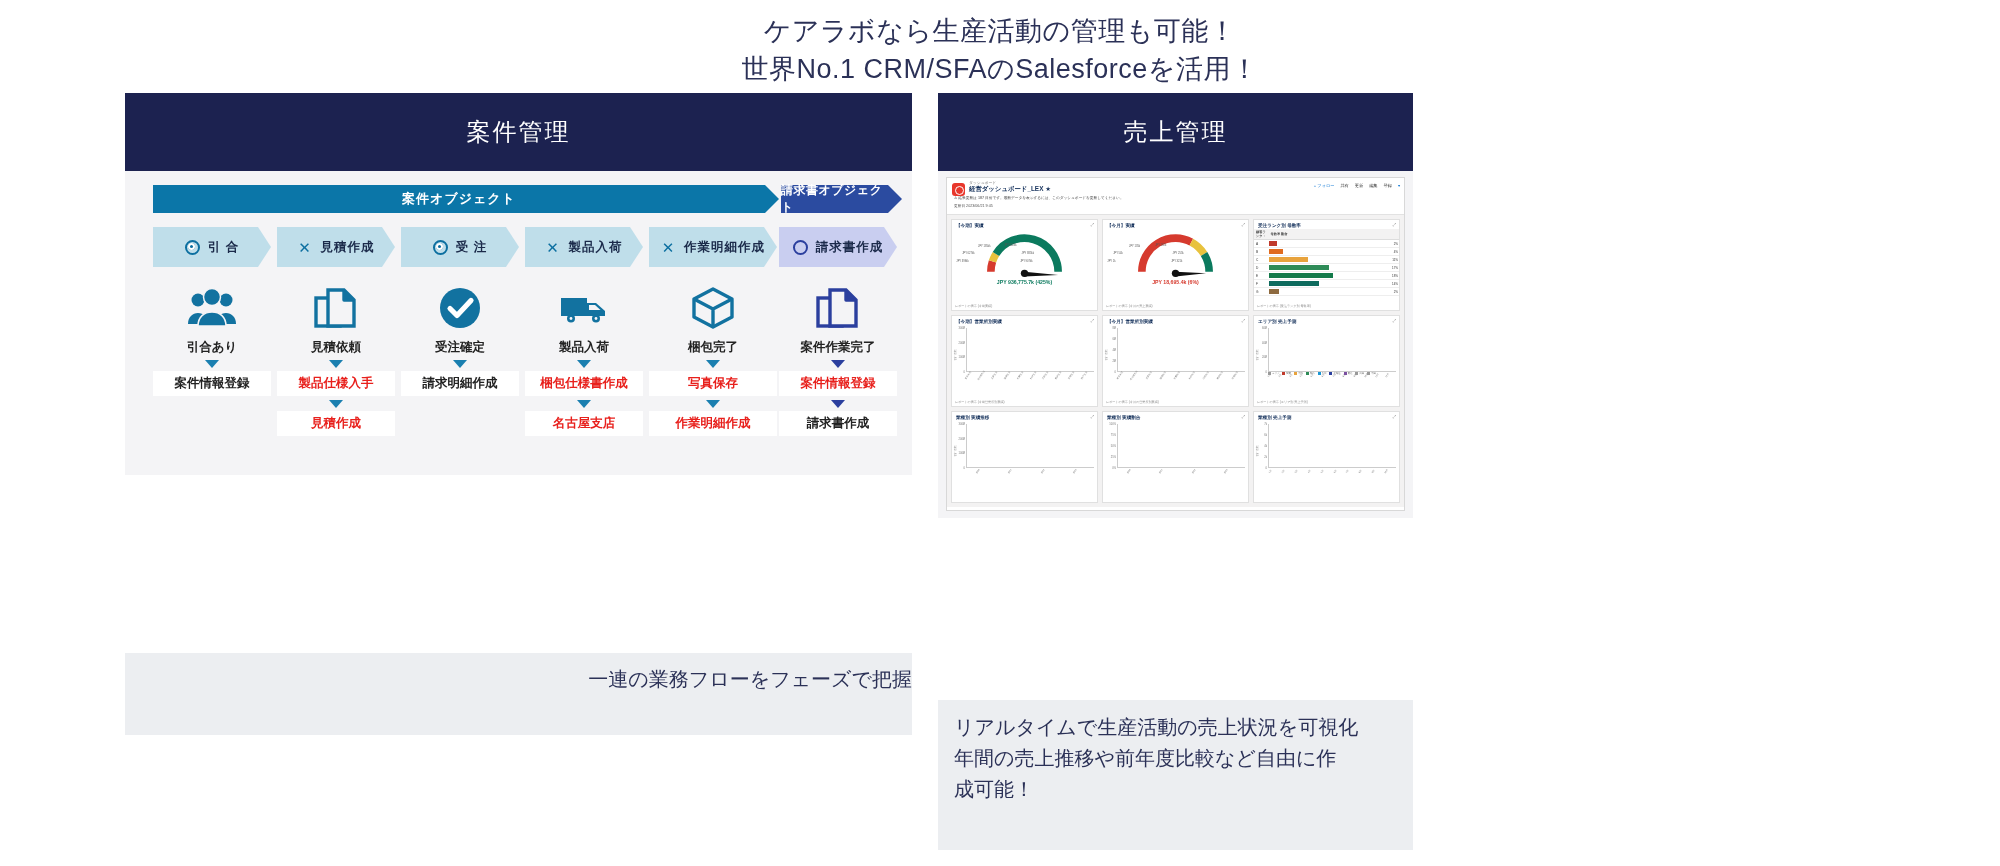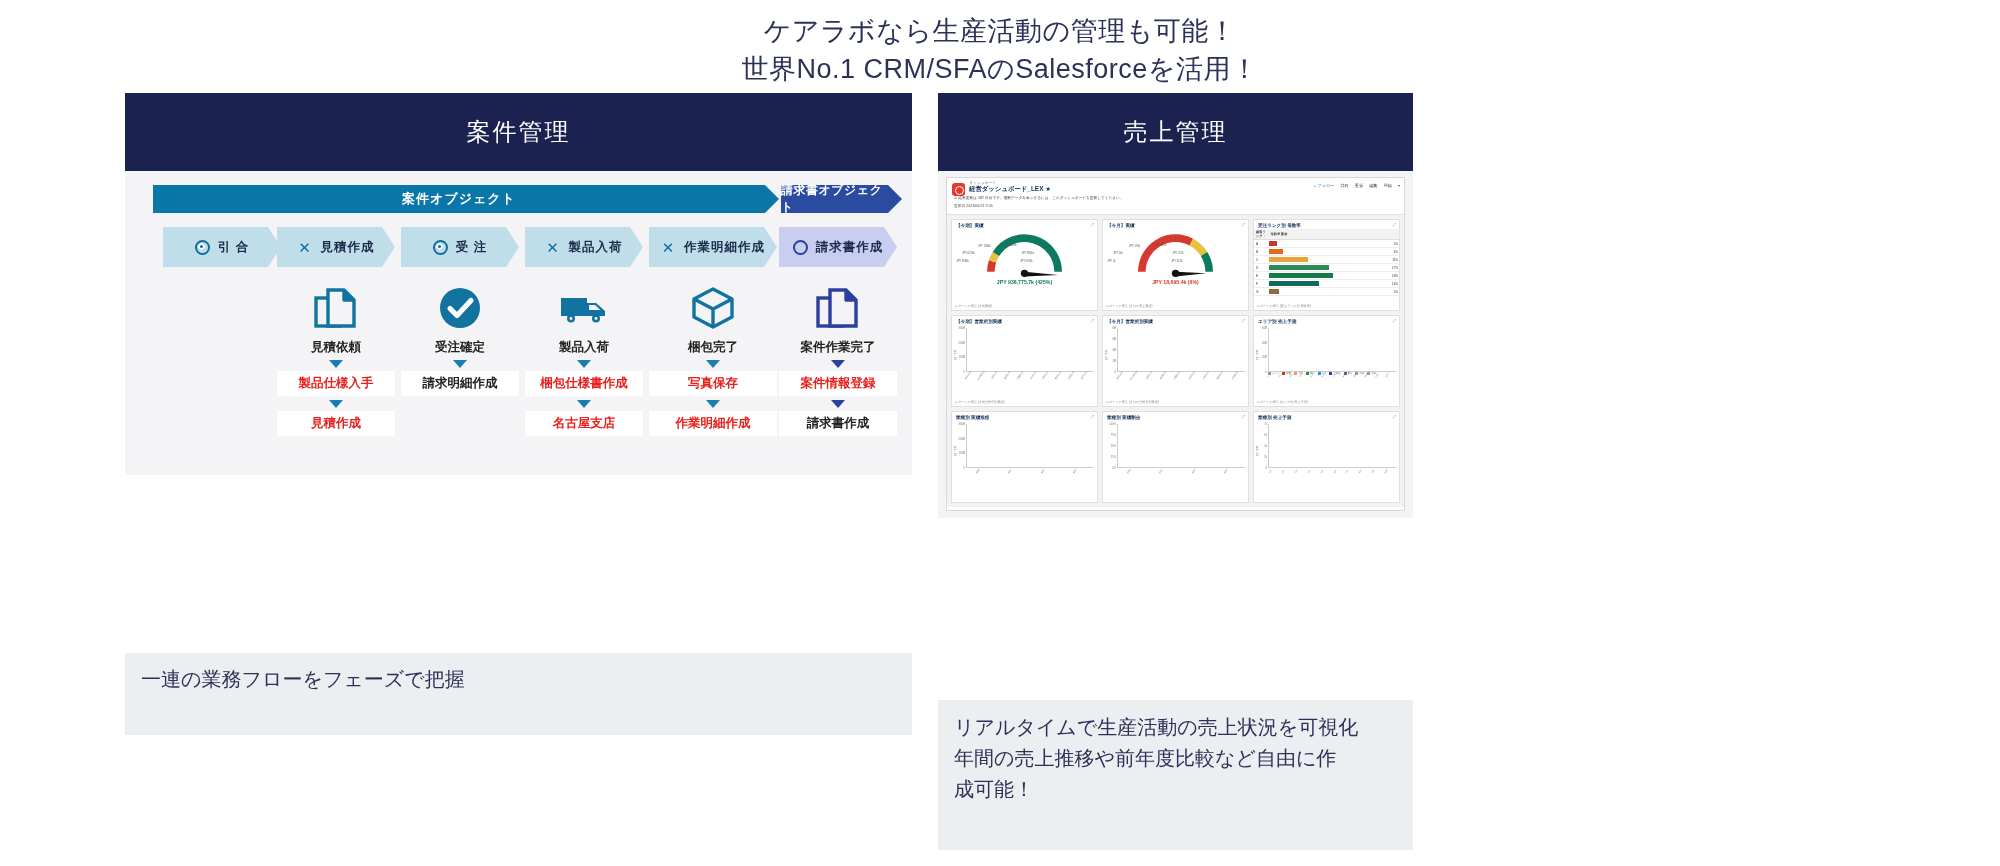--- a/index.html
+++ b/index.html
@@ -52,21 +52,21 @@
   .col .cap { font-size:12.5px; color:#222; font-weight:bold; margin-top:2px; }
   .dn-arrow { width:0;height:0; margin:4px auto 3px auto;
      border-left:7px solid transparent; border-right:7px solid transparent; border-top:8px solid #1a7fb0; }
   .dn-arrow.navy { border-top-color:#2b3f9e; }
   .stepbox { background:#fff; height:25px; display:flex; align-items:center; justify-content:center;
      font-size:12.5px; font-weight:bold; color:#222; }
   .stepbox.red { color:#e8201c; }
 
   
   .cap-left { position:absolute; left:125px; top:653px; width:787px; height:82px;
-     background:#eceef1; color:#2b3157; font-size:20px; line-height:32px; padding:10px 0 0 16px; }
+     background:#eceef1; color:#2b3157; font-size:20px; line-height:32px; padding:10px 0 0 16px;text-align:right; }
 
   
   .panel-right { position:absolute; left:938px; top:93px; width:475px; height:425px; background:#f4f4f6; }
   .panel-right .panel-head { height:78px; background:#1c2250; }
   .shot { position:absolute; left:8px; top:84px; width:459px; height:334px; background:#fff;
      border:1px solid #d8d8d8; overflow:hidden; }
 
   
   .sf-head { height:37px; border-bottom:1px solid #e2e2e2; padding:3px 5px 0 5px; position:relative;
      background:#fff; }
@@ -132,21 +132,21 @@
   <div class="panel-left">
     <div class="panel-head">案件管理</div>
     <div class="panel-body">
 
       <div class="objbar-row">
         <div class="objbar-main">案件オブジェクト</div>
         <div class="objbar-inv">請求書オブジェクト</div>
       </div>
 
       <div class="phases" id="phases">
-          <div class="phase" style="left: 10px; width: 118px;">
+          <div class="phase" style="left: 0px; width: 118px;">
             <span class="ph-ico ico-target"></span>
             <span>引 合</span>
           </div>
           <div class="phase" style="left: 124px; width: 118px;">
             <span class="ph-ico ico-x">✕</span>
             <span>見積作成</span>
           </div>
           <div class="phase" style="left: 248px; width: 118px;">
             <span class="ph-ico ico-target"></span>
             <span>受 注</span>
@@ -159,20 +159,35 @@
             <span class="ph-ico ico-x">✕</span>
             <span>作業明細作成</span>
           </div>
           <div class="phase lav" style="left: 626px; width: 118px;">
             <span class="ph-ico ico-ring"></span>
             <span>請求書作成</span>
           </div>
         </div>
 
       <div class="cols" id="cols">
+          <div class="col" style="left: 0px; width: 118px;">
+            <div class="glyph">
+              <svg width="50" height="40" viewBox="0 0 50 40">
+      <circle cx="11" cy="12" r="6.5" fill="#1272a0"></circle>
+                <path d="M1 36c0-7 4.5-11 10-11s10 4 10 11z" fill="#1272a0"></path>
+      <circle cx="39" cy="12" r="6.5" fill="#1272a0"></circle>
+                <path d="M29 36c0-7 4.5-11 10-11s10 4 10 11z" fill="#1272a0"></path>
+      <circle cx="25" cy="9" r="8.5" fill="#1272a0" stroke="#f4f4f6" stroke-width="1.5"></circle>
+      <path d="M11 38c0-9 6-14 14-14s14 5 14 14z" fill="#1272a0" stroke="#f4f4f6" stroke-width="1.5"></path>
+              </svg>
+            </div>
+            <div class="cap">引合あり</div>
+            <div class="dn-arrow"></div>
+            <div class="stepbox">案件情報登録</div>
+          </div>
           <div class="col" style="left: 124px; width: 118px;">
             <div class="glyph">
               <svg width="44" height="44" viewBox="0 0 44 44">
         <rect x="2" y="12" width="24" height="28" fill="none" stroke="#1272a0" stroke-width="3.4"></rect>
         <path d="M14 4h16l10 10v26H14z" fill="#f4f4f6" stroke="#1272a0" stroke-width="3.4"></path>
         <path d="M30 4v10h10" fill="#1272a0" stroke="#1272a0" stroke-width="3.4" stroke-linejoin="round"></path>
               </svg>
             </div>
             <div class="cap">見積依頼</div>
             <div class="dn-arrow"></div>

